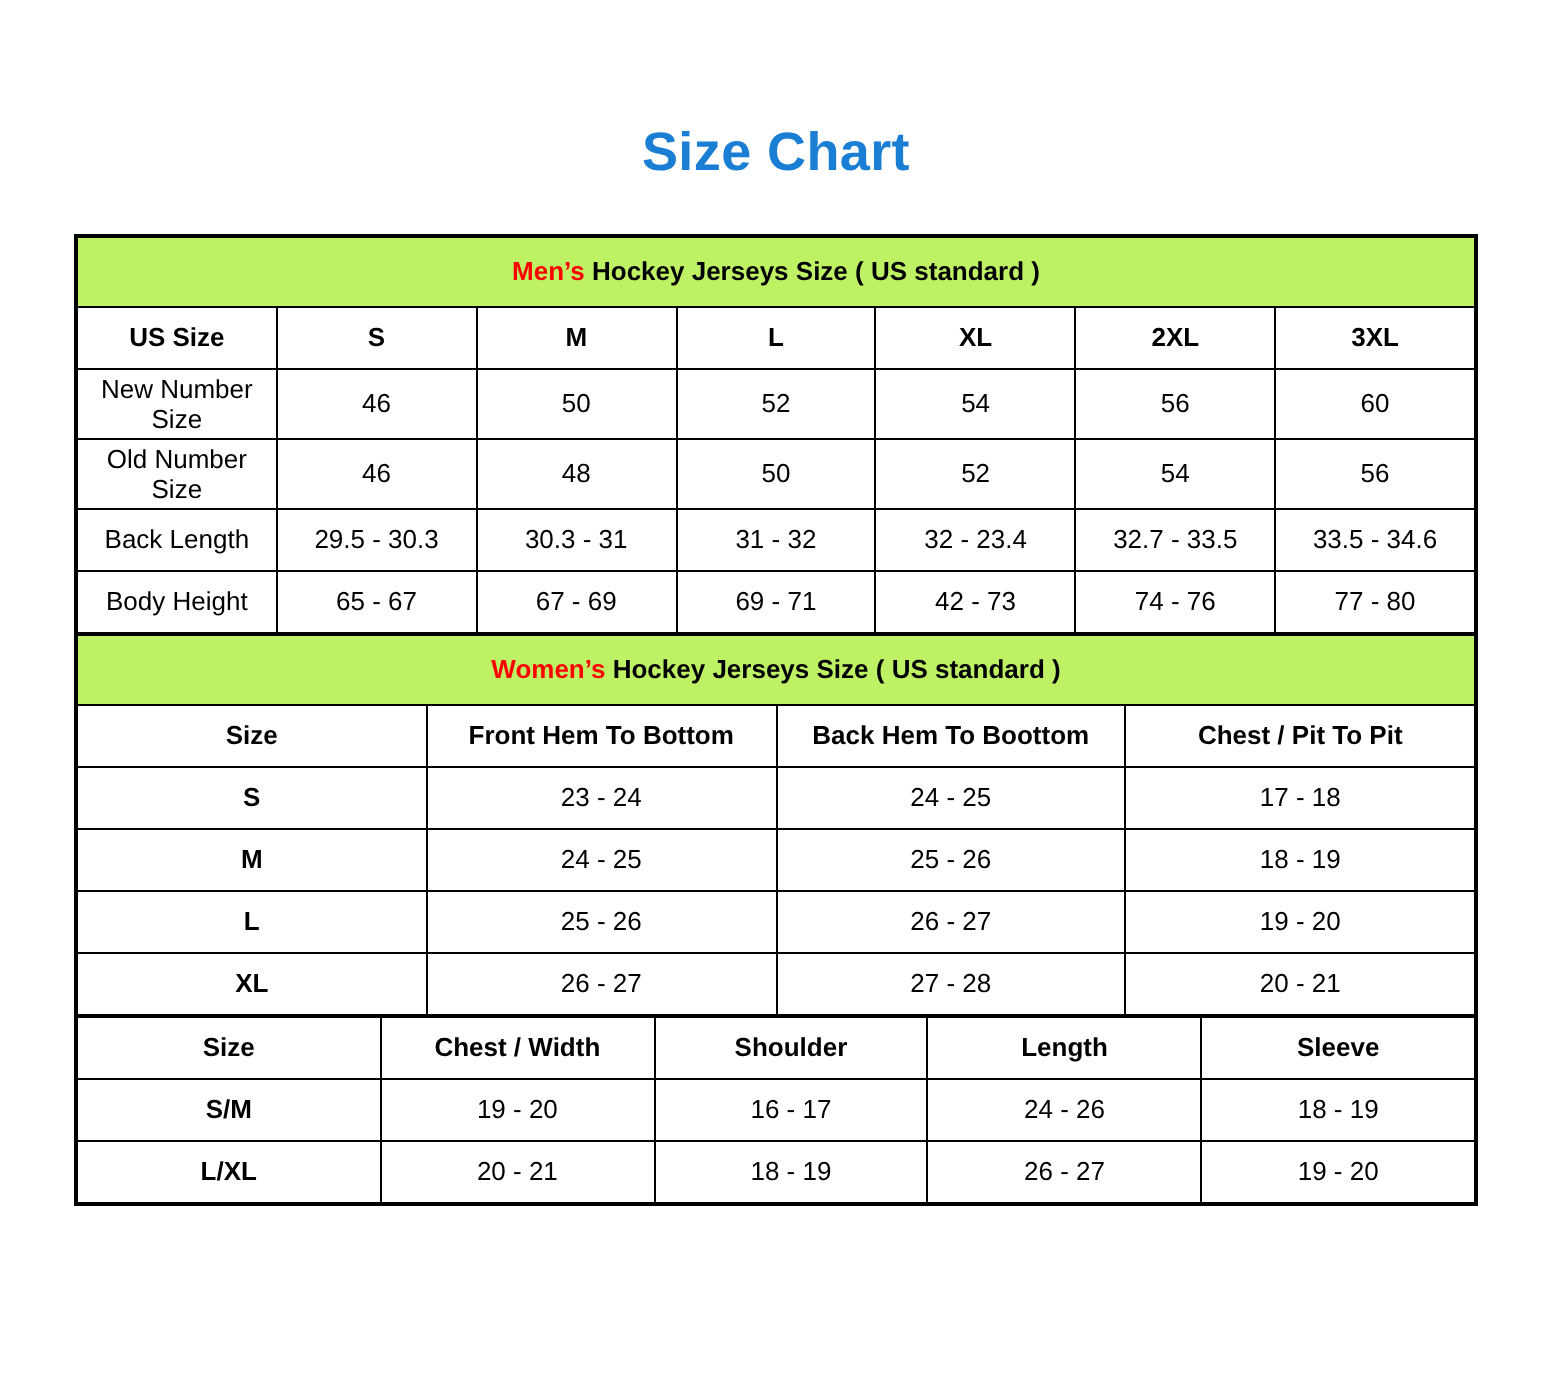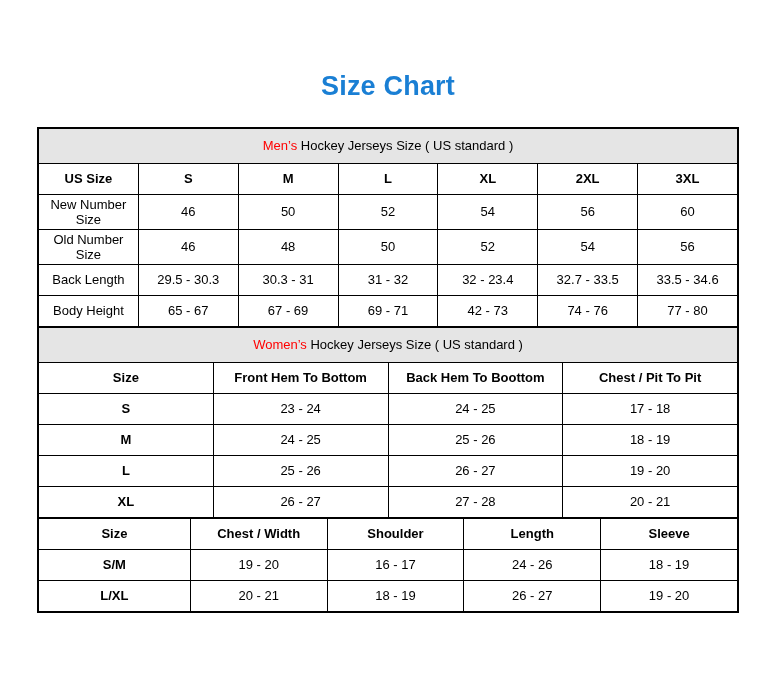--- a/index.html
+++ b/index.html
@@ -12,21 +12,20 @@
     background: #ffffff;
     font-family: "Liberation Sans", sans-serif;
     color: #000000;
     overflow: hidden;
   }
   .page {
     position: relative;
     width: 776px;
     height: 536px;
     box-sizing: border-box;
-    margin-top: 10px;
   }
   .title {
     text-align: center;
     color: #1a7fd4;
     font-size: 27px;
     font-weight: bold;
     padding-top: 62px;
     padding-bottom: 0;
     line-height: 1.1;
     letter-spacing: 0.2px;
@@ -43,22 +42,22 @@
   }
   table.sizetable td {
     border: 1px solid #000;
     text-align: center;
     vertical-align: middle;
     font-size: 13px;
     height: 26px;
     padding: 2px 2px;
   }
   .band {
-    background: #e5e5e5;
-    font-weight: normal;
+    background: #bef264;
+    font-weight: bold;
     font-size: 14.5px;
     height: 30px !important;
   }
   .band .accent {
     color: #ff0000;
   }
   .band .rest {
     color: #000000;
   }
   .hdr {

